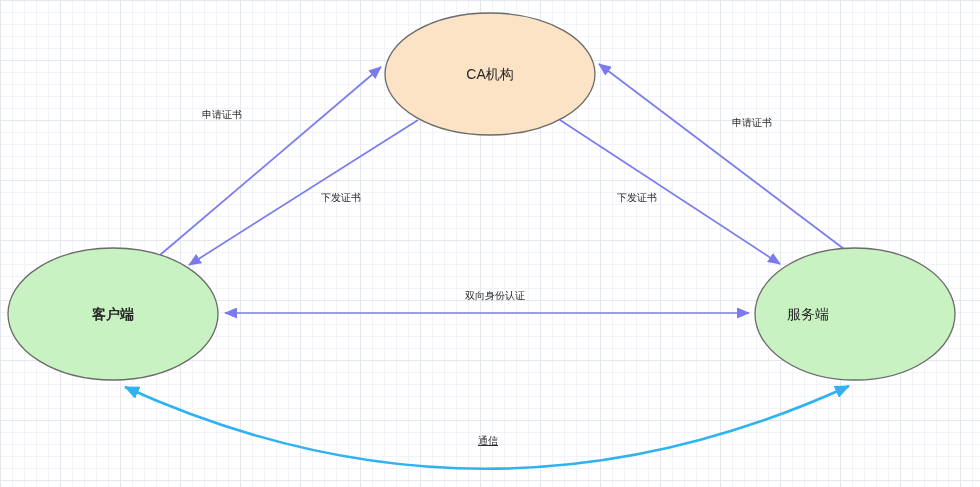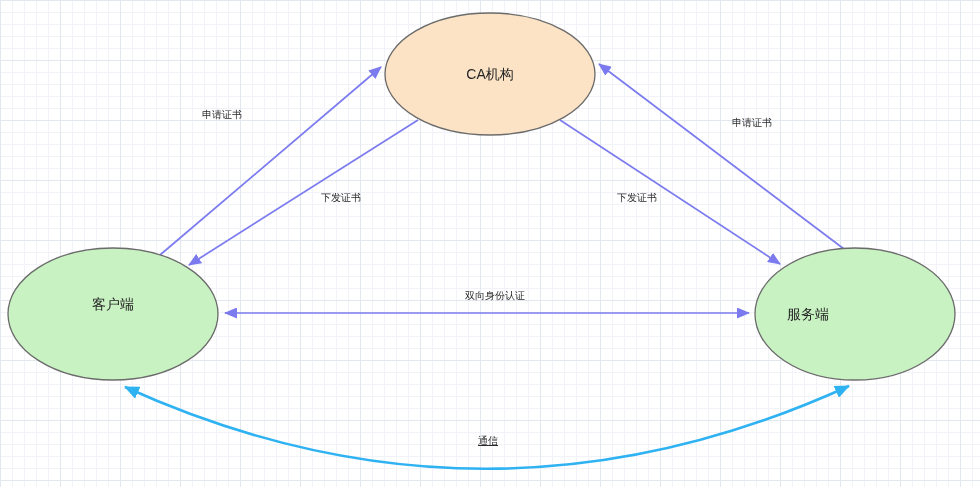--- a/index.html
+++ b/index.html
@@ -83,21 +83,21 @@
     <line class="edge" x1="225" y1="313" x2="749" y2="313" marker-start="url(#arrowPurple)" marker-end="url(#arrowPurple)"></line>
 
     <path class="edge-blue" d="M 125 387 Q 487 551 849 386" marker-start="url(#arrowBlue)" marker-end="url(#arrowBlue)"></path>
 
     <ellipse class="node node-ca" cx="490" cy="74" rx="105" ry="61"></ellipse>
     <ellipse class="node node-green" cx="113" cy="314" rx="105" ry="66"></ellipse>
     <ellipse class="node node-green" cx="855" cy="314" rx="100" ry="66"></ellipse>
   </svg>
 
   <div class="lbl node-lbl" style="left:490px; top:74px;">CA机构</div>
-  <div class="lbl node-lbl" style="left:113px; top:304px;">客户端</div>
+  <div class="lbl node-lbl" style="left:113px; top:314px;font-weight:bold;">客户端</div>
   <div class="lbl node-lbl" style="left:808px; top:314px;">服务端</div>
 
   <div class="lbl" style="left:222px; top:115px;">申请证书</div>
   <div class="lbl" style="left:341px; top:198px;">下发证书</div>
   <div class="lbl" style="left:752px; top:123px;">申请证书</div>
   <div class="lbl" style="left:637px; top:198px;">下发证书</div>
   <div class="lbl" style="left:495px; top:296px;">双向身份认证</div>
   <div class="lbl" style="left:488px; top:441px;text-decoration:underline;">通信</div>
 
 </div>

